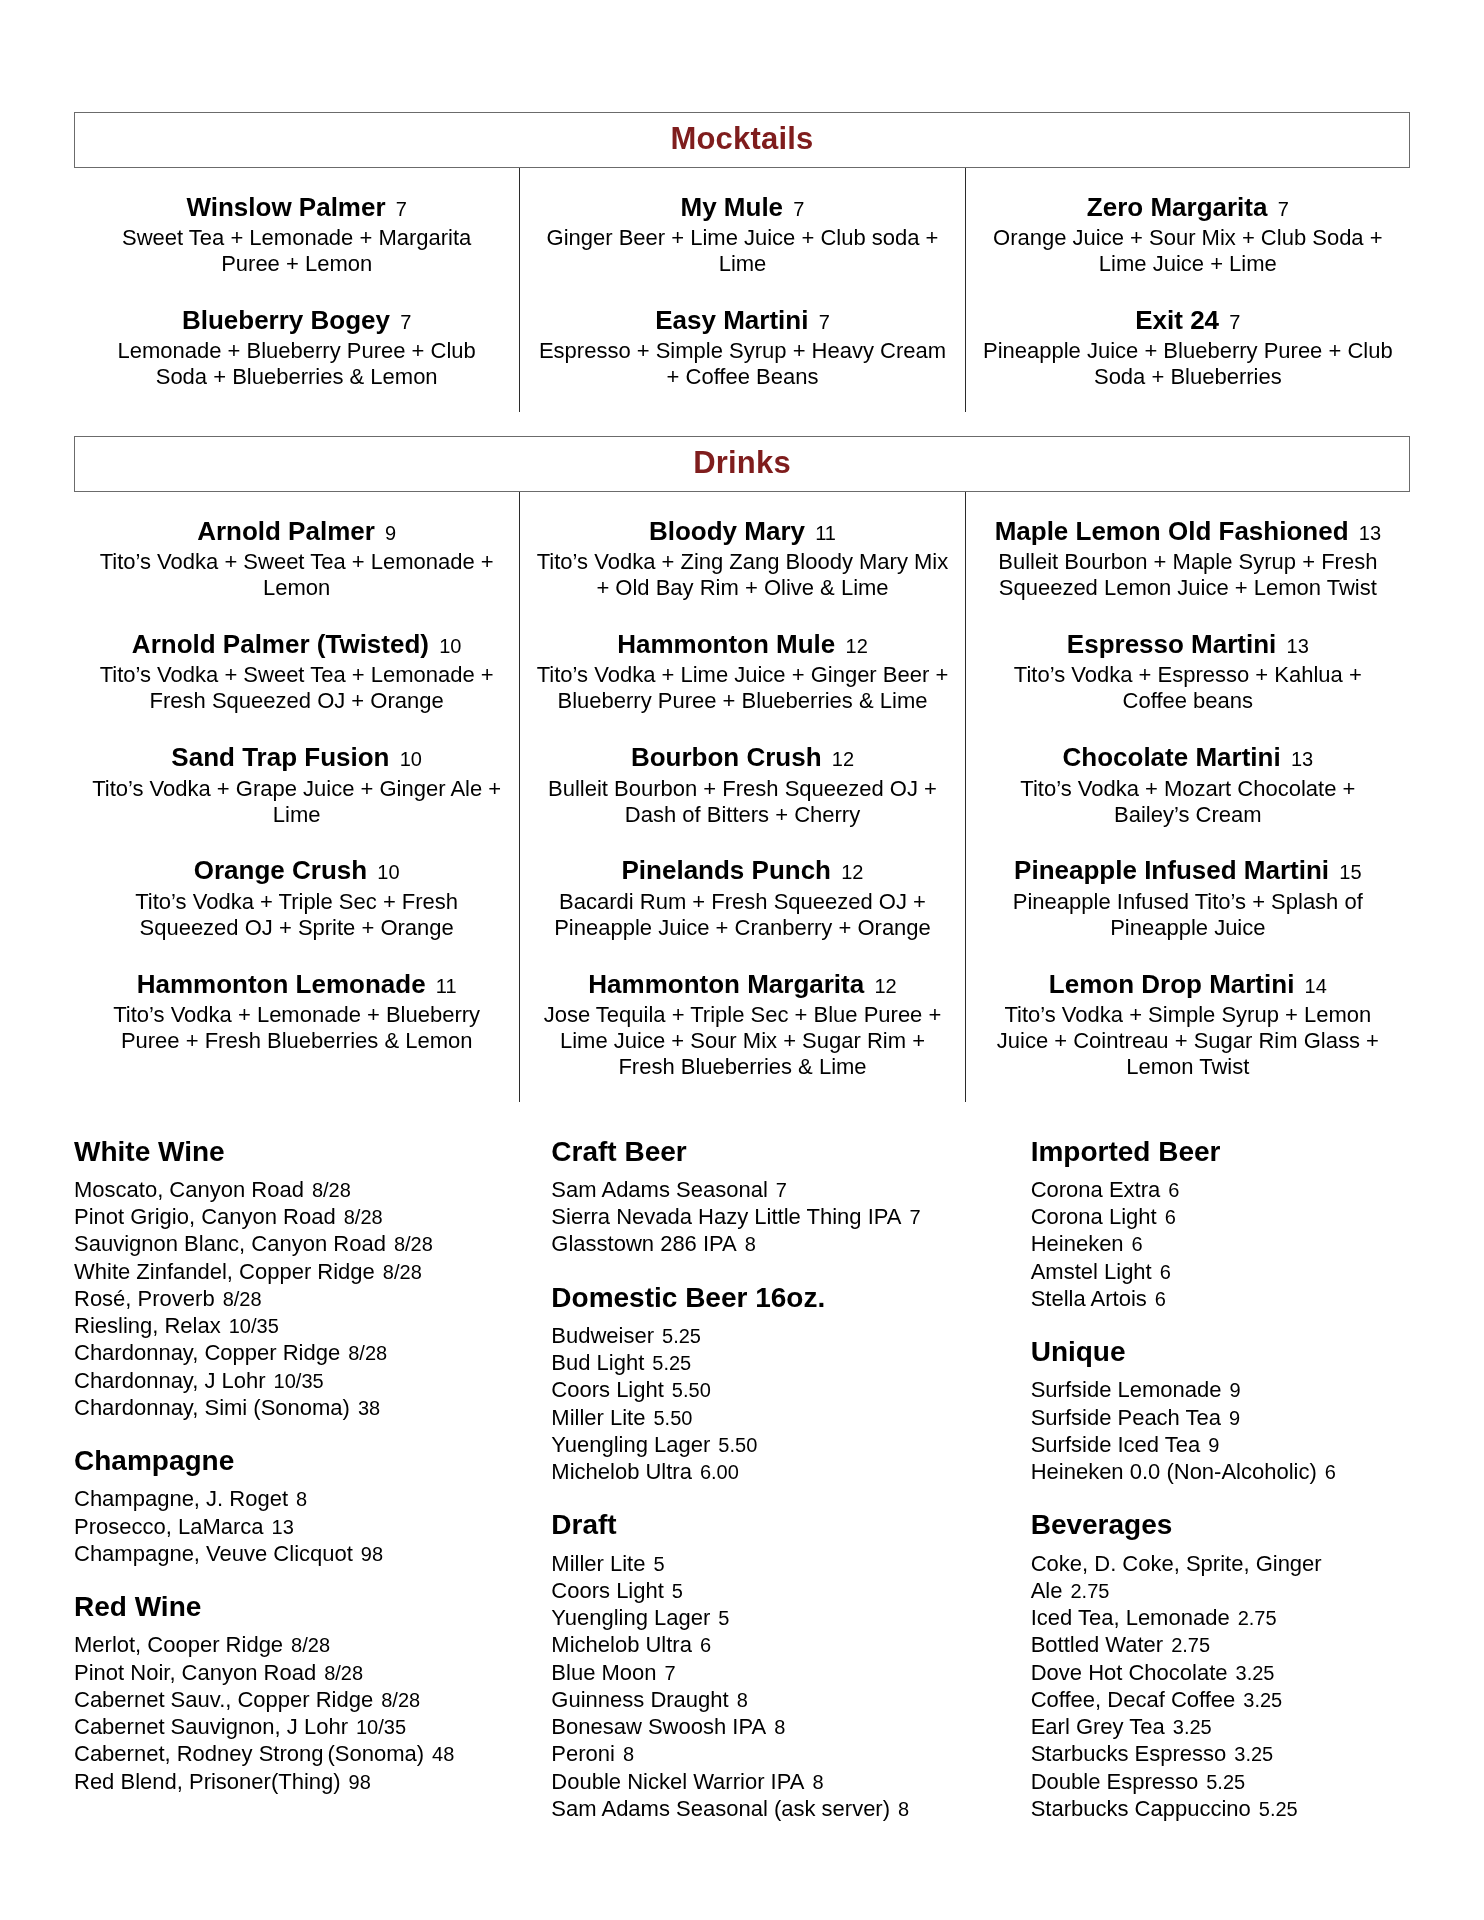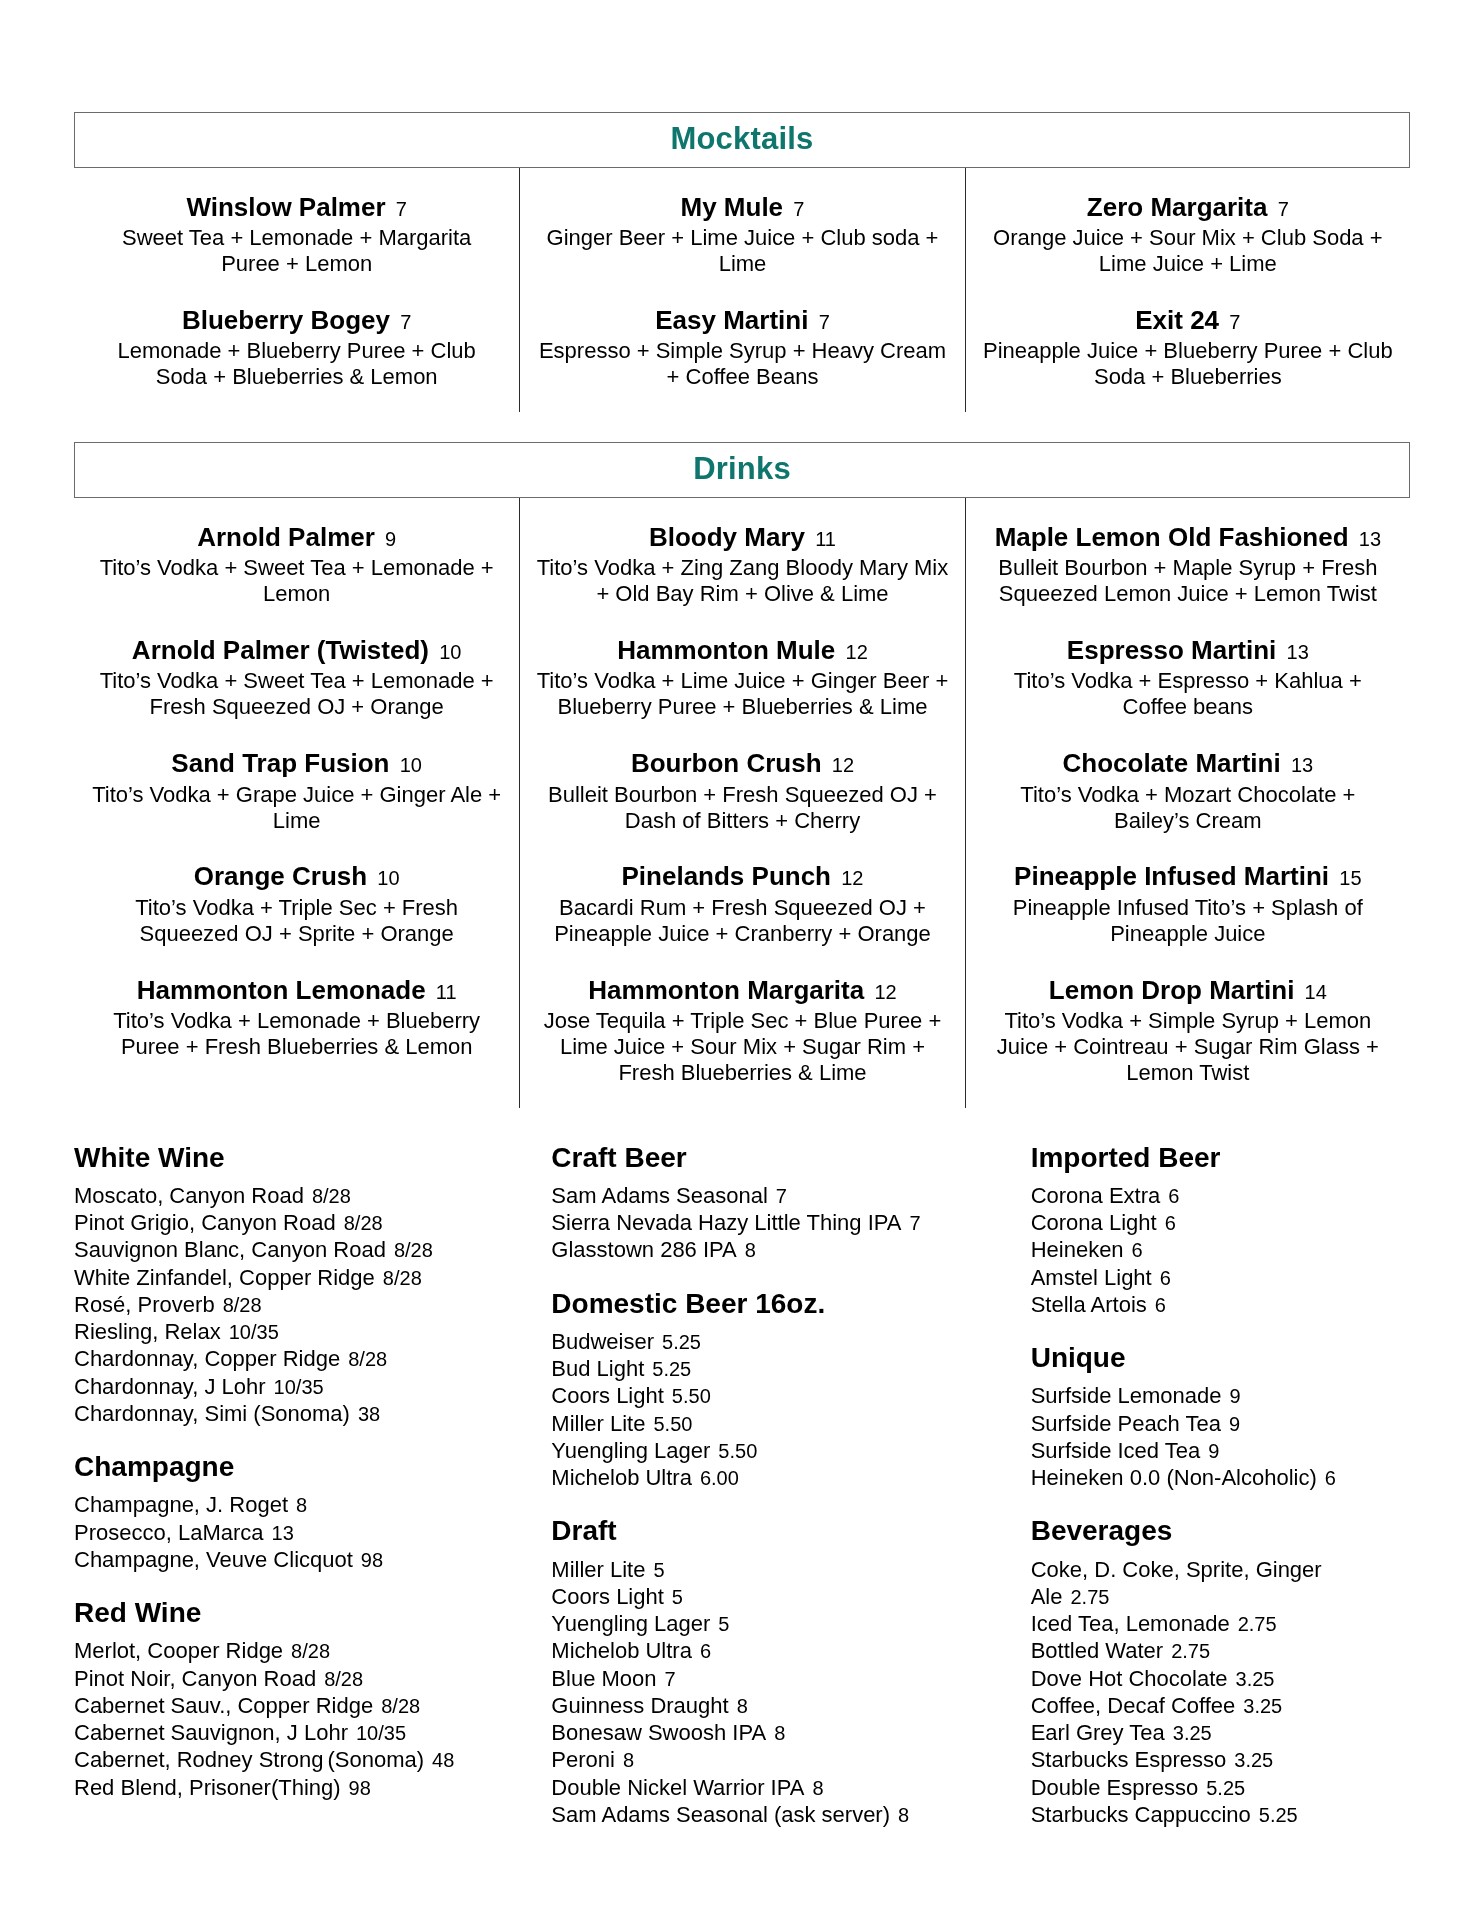--- a/index.html
+++ b/index.html
@@ -14,21 +14,21 @@
   }
   .page { padding: 112px 74px 40px 74px; }
 
   .section-header {
     border: 1.5px solid #6b6b6b;
     text-align: center;
     padding: 8px 0 10px 0;
     background: #ffffff;
   }
   .section-title {
-    color: #0f766e;
+    color: #7f1d1d;
     font-size: 31px;
     font-weight: 700;
     letter-spacing: 0.2px;
   }
 
   .cols3 {
     display: grid;
     grid-template-columns: 1fr 1fr 1fr;
   }
 
@@ -37,21 +37,21 @@
     text-align: center;
   }
   .cocktail-col + .cocktail-col { border-left: 1.6px solid #2b2b2b; }
 
   .cocktail-item { margin-bottom: 28px; }
   .cocktail-item:last-child { margin-bottom: 8px; }
   .item-title { font-size: 26px; font-weight: 700; line-height: 1.2; }
   .item-price { font-size: 20px; font-weight: 400; margin-left: 3px; }
   .item-desc  { font-size: 22px; line-height: 1.18; margin-top: 2px; }
 
-  .drinks-section { margin-top: 30px; }
+  .drinks-section { margin-top: 24px; }
 
   .lists { margin-top: 34px; }
   .list-col { padding-right: 14px; }
   .list-col:nth-child(2) { padding-left: 32px; }
   .list-col:nth-child(3) { padding-left: 66px; }
 
   .list-group { margin-bottom: 10px; }
   .list-header {
     font-size: 28px;
     font-weight: 700;

